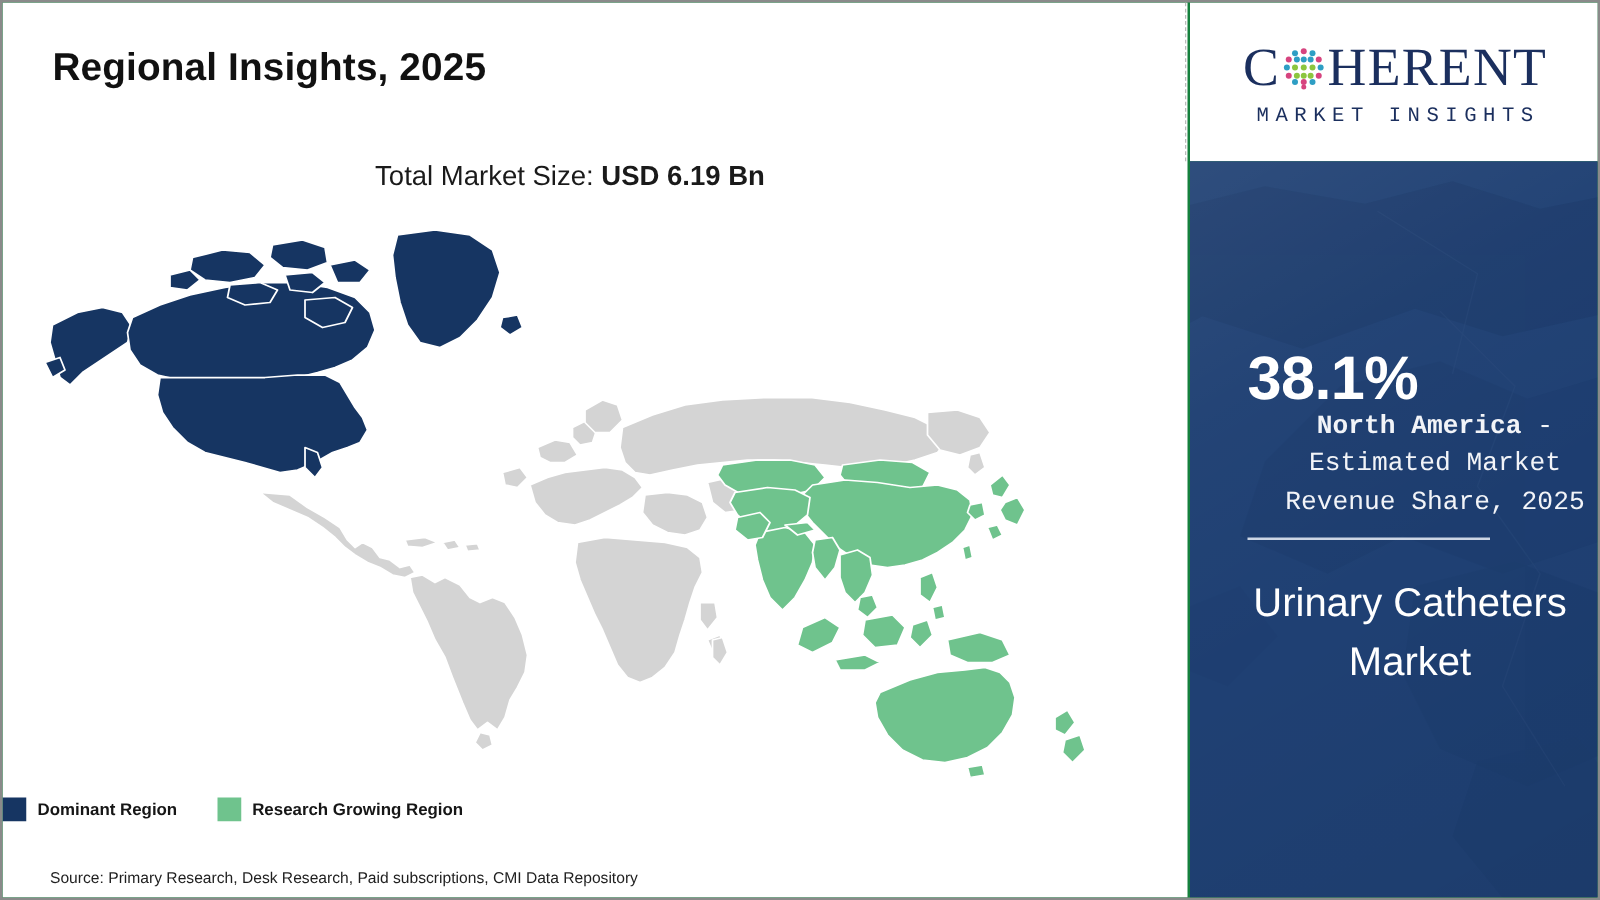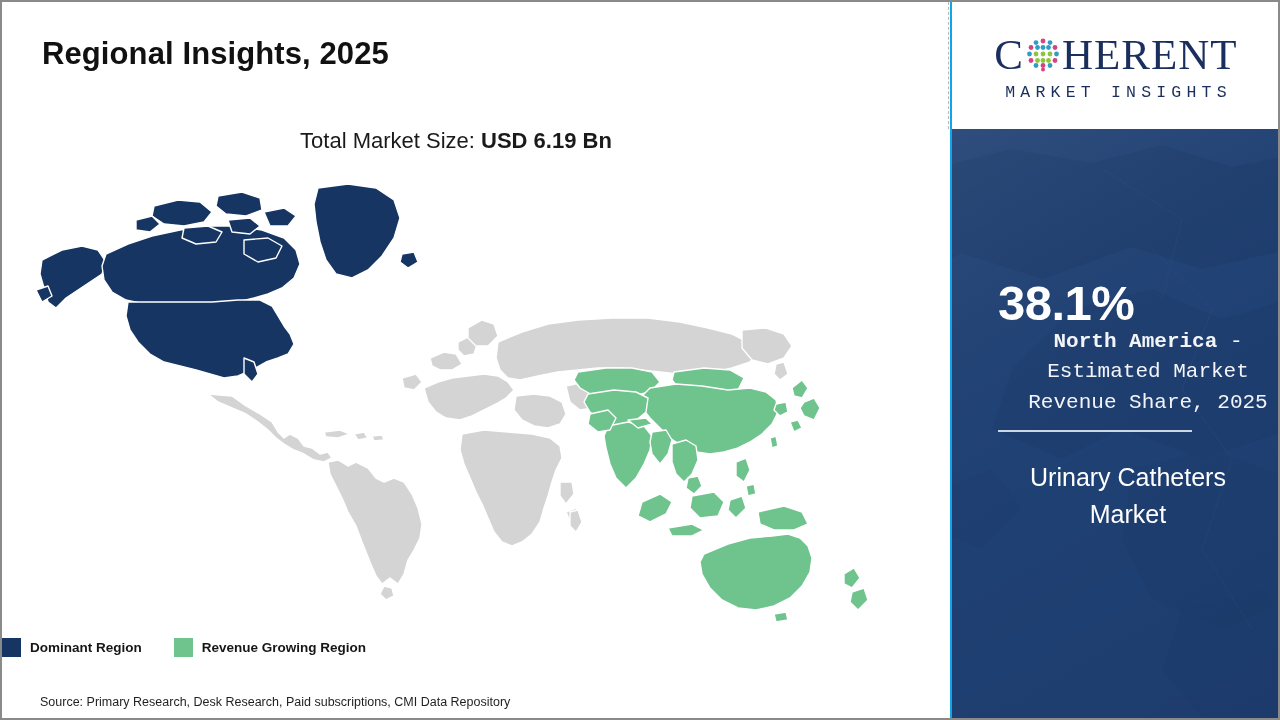--- a/index.html
+++ b/index.html
@@ -1,20 +1,20 @@
 <!DOCTYPE html>
 <html><head>
 <meta charset="utf-8">
 <style>
   html,body{margin:0;padding:0;background:#fff;}
   body{width:1280px;height:720px;overflow:hidden;
        font-family:"Liberation Sans","DejaVu Sans",sans-serif;}
 
   #frame{position:relative;width:1280px;height:720px;box-sizing:border-box;
-         border:2px solid #8a8a8a;background:#0ea5e9;overflow:hidden;padding-left:32px;}
+         border:2px solid #8a8a8a;background:#15803d;overflow:hidden;padding-left:32px;}
 
   
   #left-pane{position:absolute;left:0;top:0;width:948px;height:716px;background:#fff;}
 
   #page-title{position:absolute;left:40px;top:34px;font-size:31px;font-weight:bold;
               color:#111;letter-spacing:.1px;}
 
   #market-size{position:absolute;left:0;top:126px;width:908px;text-align:center;
                font-size:22px;color:#1a1a1a;white-space:nowrap;}
   #market-size .lbl{font-weight:400;}
@@ -57,21 +57,21 @@
       background:linear-gradient(150deg,rgba(255,255,255,.07) 0%,rgba(255,255,255,.02) 28%,
                  rgba(0,0,0,0) 55%,rgba(0,0,0,.05) 100%);}
 
   #panel-content{position:absolute;left:46px;top:0;width:270px;}
   #stat-value{position:absolute;top:150px;left:0;font-size:49px;font-weight:bold;
               color:#ffffff;letter-spacing:-.5px;line-height:1;}
   #stat-desc{position:absolute;top:198px;left:16px;width:268px;font-size:21px;
              color:#f2f4f8;line-height:1.45;font-family:Liberation Mono, monospace;}
   #stat-desc .region{font-weight:bold;}
   #panel-rule{position:absolute;top:301px;left:0;width:194px;height:2px;background:#cdd6e4;}
-  #market-name{position:absolute;top:330px;left:0;width:260px;font-size:25px;
+  #market-name{position:absolute;top:330px;left:0;width:260px;font-size:32px;
                color:#ffffff;line-height:1.48;font-weight:400;}
 </style>
 </head>
 <body>
 
 <div id="frame">
 
   <div id="left-pane">
 
     <div id="page-title">Regional Insights, 2025</div>
@@ -222,21 +222,21 @@
       </svg>
     </div>
 
     <div id="legend">
       <div class="legend-item">
         <span class="legend-swatch" style="background:#163562"></span>
         <span class="legend-label">Dominant Region</span>
       </div>
       <div class="legend-item">
         <span class="legend-swatch" style="background:#6fc38d"></span>
-        <span class="legend-label">Revenue Growing Region</span>
+        <span class="legend-label">Research Growing Region</span>
       </div>
     </div>
 
     <div id="source-line">
       <span class="slabel">Source:</span><span> Primary Research, Desk Research, Paid subscriptions, CMI Data Repository</span>
     </div>
   </div>
 
   <div id="divider"></div>
 

